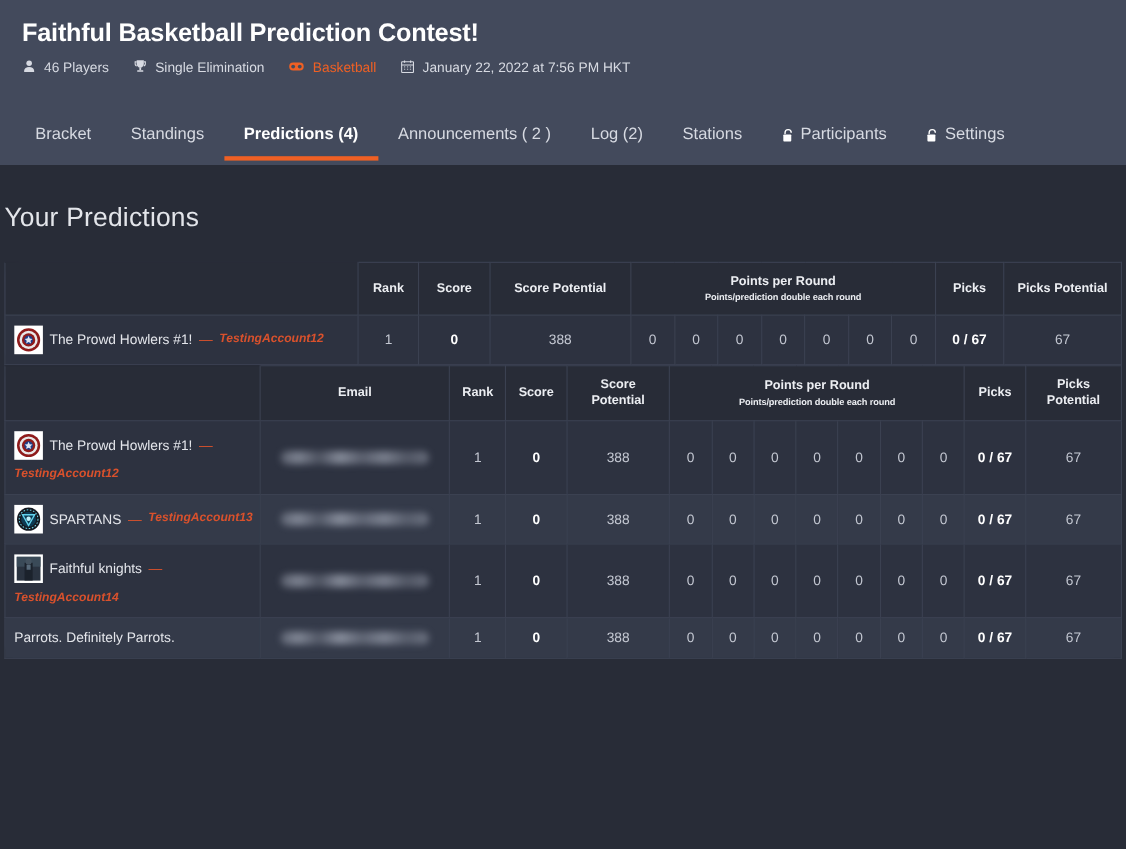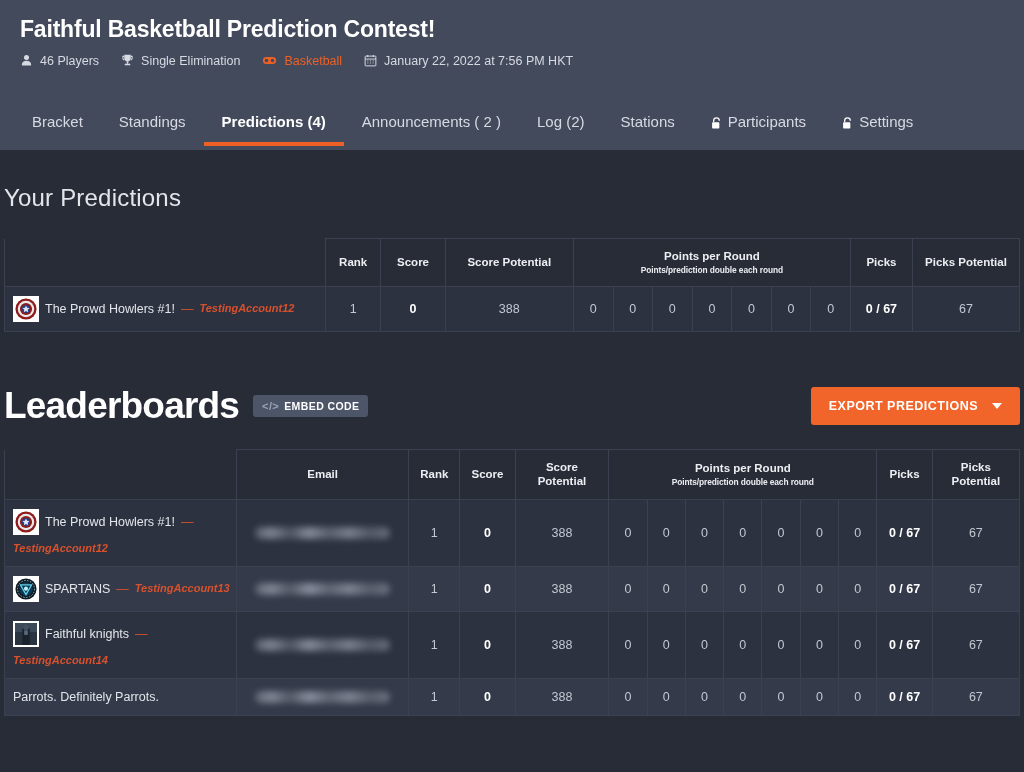--- a/index.html
+++ b/index.html
@@ -367,33 +367,20 @@
         <td>0</td>
         <td>0</td>
         <td>0</td>
         <td>0</td>
         <td class="bold">0 / 67</td>
         <td>67</td>
       </tr>
     </tbody>
   </table>
 
-  <div class="lb-bar">
-    <div class="lb-left">
-      <span class="lb-title">Leaderboards</span>
-      <button class="embed-btn">
-        <span class="embed-code-glyph">&lt;/&gt;</span>
-        <span>EMBED CODE</span>
-      </button>
-    </div>
-    <button class="export-btn">
-      <span>EXPORT PREDICTIONS</span>
-      <span class="caret"></span>
-    </button>
-  </div>
 
   <table>
     <colgroup>
       <col style="width:218px">
         <col style="width:162px">
       <col style="width:48px">
         <col style="width:52px">
         <col style="width:88px">
       <col style="width:36px">
         <col style="width:36px">

